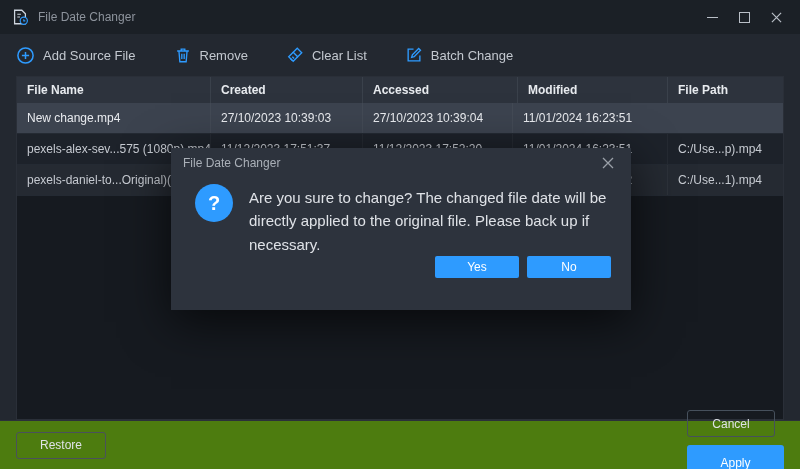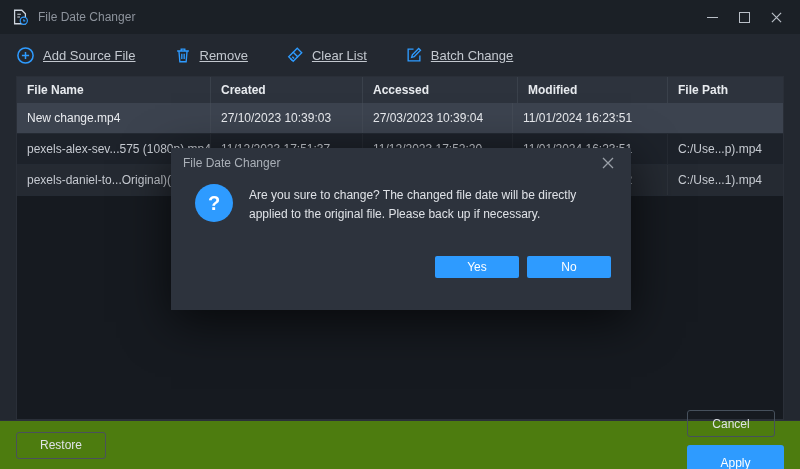--- a/index.html
+++ b/index.html
@@ -11,21 +11,21 @@
   
   .titlebar{height:34px;background:#1b2026;display:flex;align-items:center;padding:0 8px 0 10px;}
   .app-icon{width:20px;height:20px;display:flex;align-items:center;justify-content:center;}
   .title{font-size:12px;color:#8d939c;margin-left:8px;}
   .win-controls{margin-left:auto;display:flex;}
   .win-btn{width:32px;height:28px;display:flex;align-items:center;justify-content:center;cursor:pointer;color:#aeb4bc;}
   .glyph-min{width:11px;height:1px;background:#b9bfc7;display:block;}
   .glyph-max{width:9px;height:9px;border:1px solid #b9bfc7;display:block;}
   
   .toolbar{height:42px;display:flex;align-items:center;padding:0 16px;gap:38px;background:#232830;}
-  .tool{display:flex;align-items:center;gap:8px;font-size:13px;color:#c3c8cf;cursor:pointer;text-decoration:underline;}
+  .tool{display:flex;align-items:center;gap:8px;font-size:13px;color:#c3c8cf;cursor:pointer;}
   .tool svg{display:block;}
   
   .table{position:absolute;left:16px;right:16px;top:76px;bottom:49px;background:#161a20;border:1px solid #2a2f38;box-sizing:border-box;}
   .thead{display:flex;height:26px;background:#2d333d;align-items:center;font-size:12px;font-weight:bold;color:#e8ebef;}
   .th{box-sizing:border-box;padding-left:10px;height:100%;display:flex;align-items:center;border-left:1px solid #3a414b;cursor:pointer;}
   .th:first-child{border-left:none;}
   .row{display:flex;height:31px;align-items:center;font-size:12px;color:#c6cad1;cursor:pointer;box-sizing:border-box;border-bottom:1px solid #242a33;}
   .row-0{background:#3c434f;color:#e9ebef;}
   .row-1{background:#1d222a;}
   .row-2{background:#252a32;}
@@ -37,21 +37,21 @@
   .c-accessed{width:155px;flex:none;}
   .c-path{flex:1;min-width:0;}
   
   .dialog{position:absolute;left:171px;top:148px;width:460px;height:162px;background:#2d333d;
     box-shadow:0 12px 45px rgba(0,0,0,0.65);z-index:10;}
   .dialog-titlebar{height:30px;display:flex;align-items:center;padding:0 12px;font-size:12px;color:#aab0b8;}
   .dialog-close{margin-left:auto;width:22px;height:22px;display:flex;align-items:center;justify-content:center;cursor:pointer;color:#9aa0a8;}
   .dialog-body{display:flex;gap:16px;padding:6px 24px 0 24px;}
   .q-icon{width:38px;height:38px;border-radius:50%;background:#2e9bff;color:#fff;font-size:20px;font-weight:bold;
     display:flex;align-items:center;justify-content:center;flex:none;}
-  .dialog-msg{font-size:12px;line-height:1.55;color:#dfe2e7;padding-top:2px;}
+  .dialog-msg{font-size:15px;line-height:1.55;color:#dfe2e7;padding-top:2px;}
   .dialog-buttons{position:absolute;right:20px;bottom:32px;display:flex;gap:8px;}
   .btn-blue{width:84px;height:22px;background:#2e9bff;color:#fff;font-size:12px;border-radius:2px;
     display:flex;align-items:center;justify-content:center;cursor:pointer;}
   
   .footer{position:absolute;left:0;right:0;bottom:0;height:49px;background:#4d7c0f;border-top:1px solid #2b303a;
     display:flex;align-items:center;padding:0 16px;box-sizing:border-box;}
   .btn-restore{width:88px;height:25px;border:1px solid #4a515c;border-radius:3px;background:transparent;
     color:#dfe2e7;font-size:12px;display:flex;align-items:center;justify-content:center;cursor:pointer;}
   .footer-right{margin-left:auto;display:flex;gap:8px;flex-direction:column;}
   .btn-cancel{width:86px;height:25px;border:1px solid #46505c;border-radius:3px;background:transparent;
@@ -125,21 +125,21 @@
       <div class="th c-name">File Name</div>
       <div class="th c-created">Created</div>
       <div class="th c-accessed">Accessed</div>
       <div class="th c-modified">Modified</div>
       <div class="th c-path">File Path</div>
     </div>
 
     <div class="row row-0">
       <div class="cell c-name">New change.mp4</div>
       <div class="cell c-created">27/10/2023 10:39:03</div>
-      <div class="cell c-modified">27/03/2023 10:39:04</div>
+      <div class="cell c-modified">27/10/2023 10:39:04</div>
       <div class="cell c-accessed">11/01/2024 16:23:51</div>
     </div>
     <div class="row row-1">
       <div class="cell c-name">pexels-alex-sev...575 (1080p).mp4</div>
       <div class="cell c-created">11/12/2023 17:51:37</div>
       <div class="cell c-modified">11/12/2023 17:52:20</div>
       <div class="cell c-accessed">11/01/2024 16:23:51</div>
       <div class="cell c-path">C:/Use...p).mp4</div>
     </div>
     <div class="row row-2">

